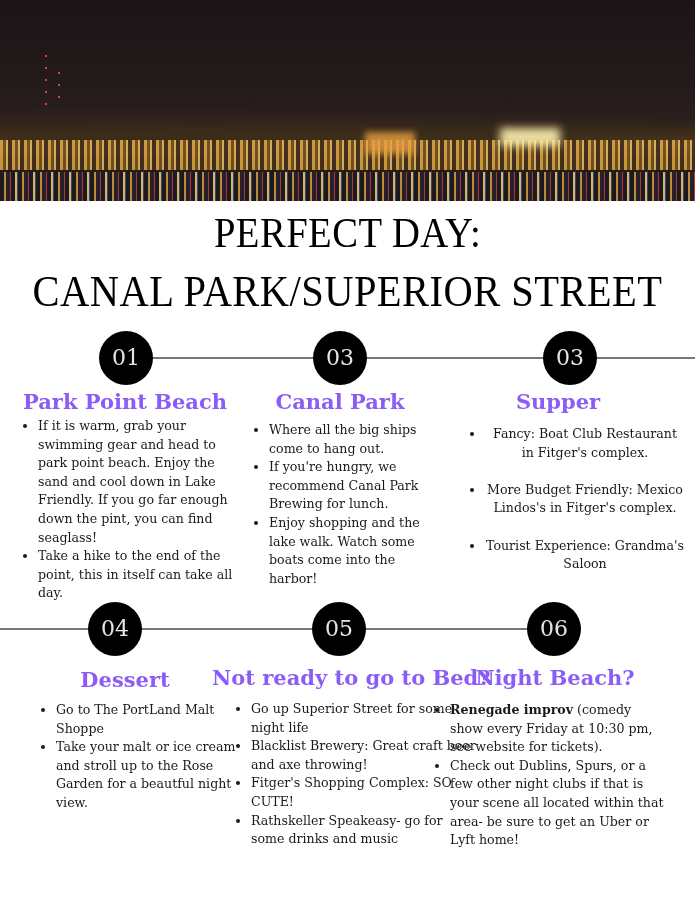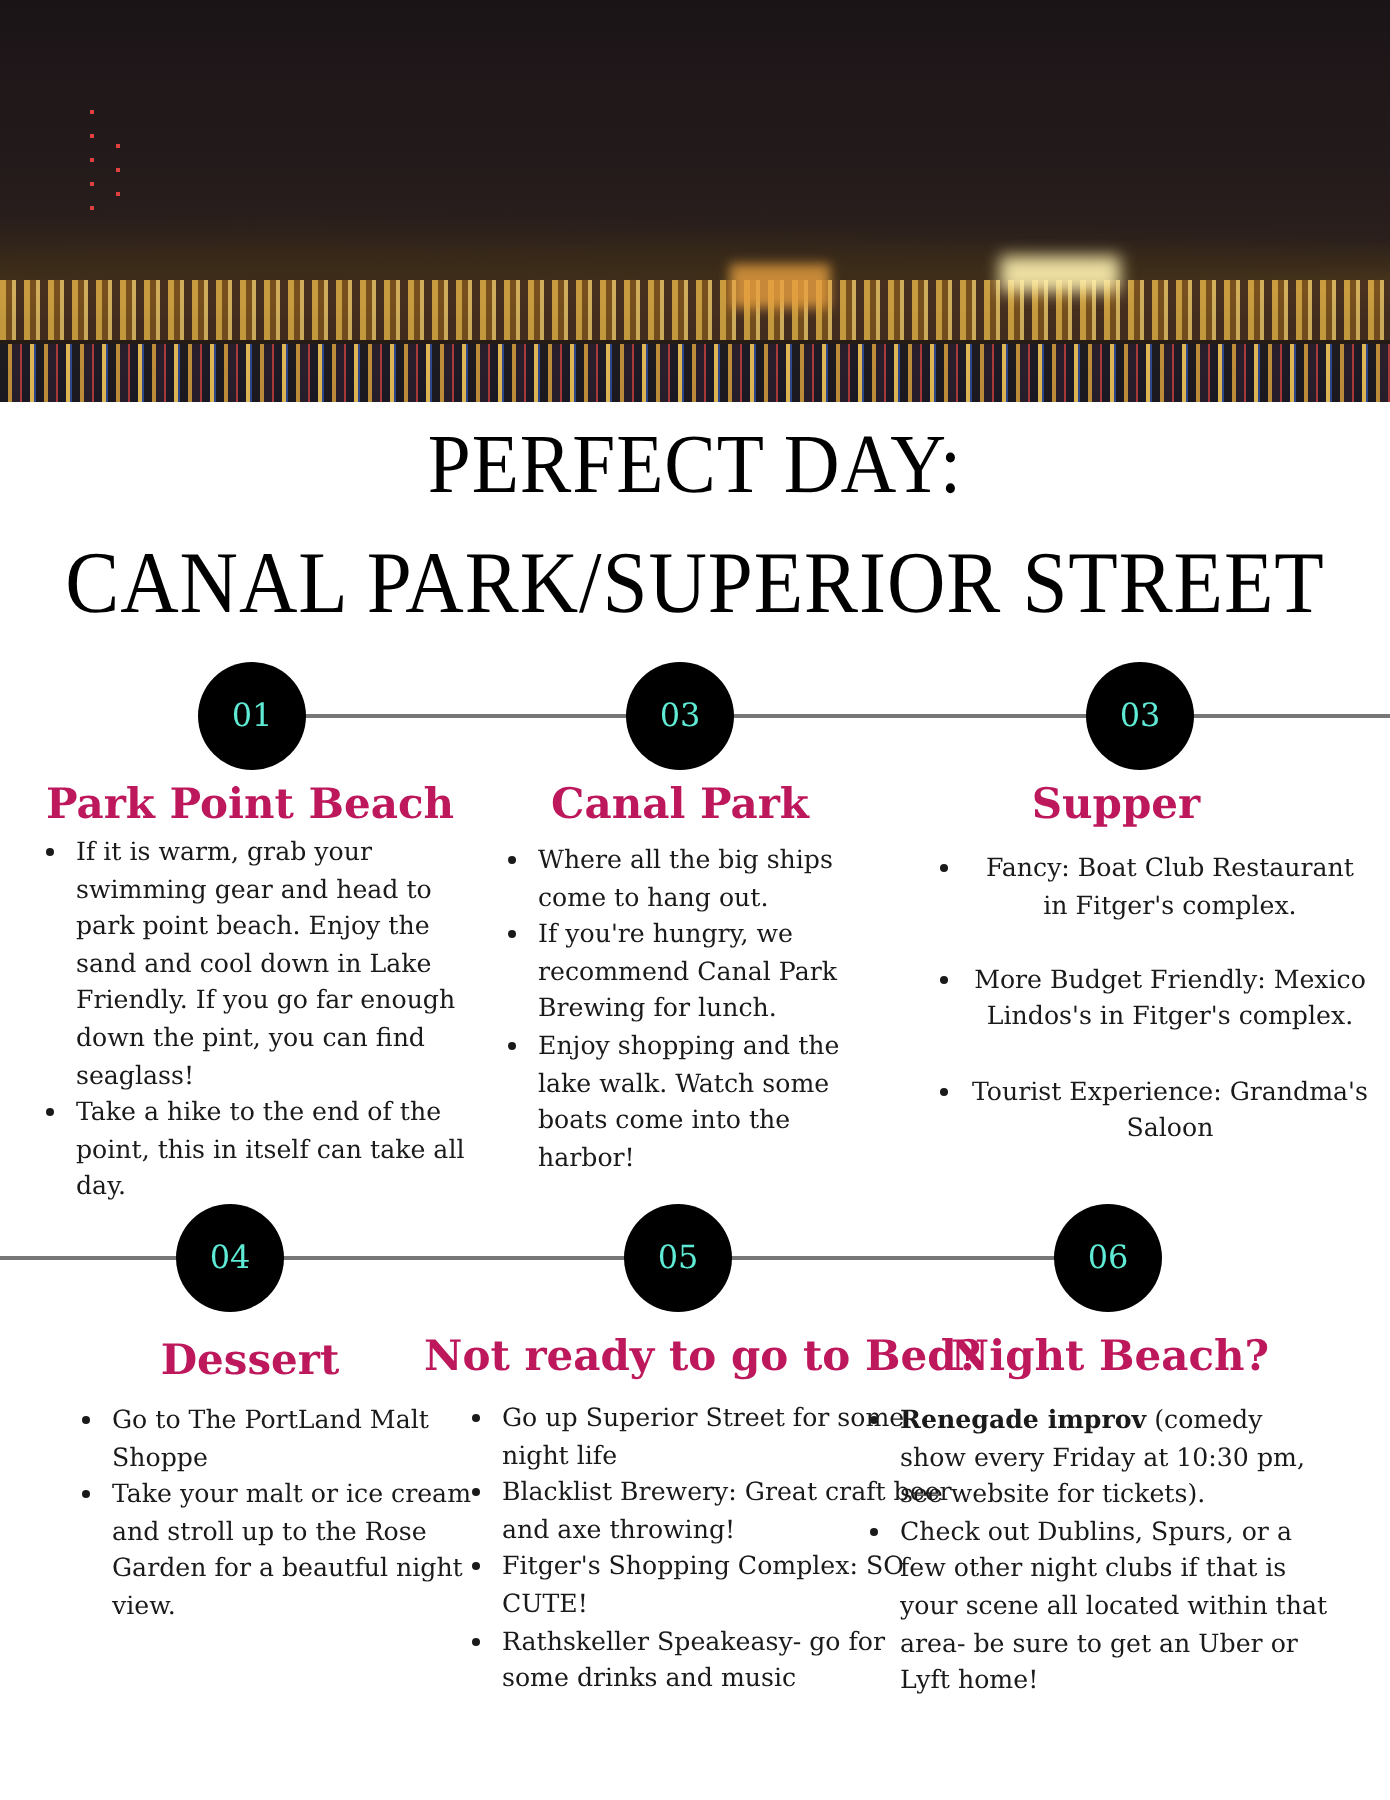--- a/index.html
+++ b/index.html
@@ -16,24 +16,24 @@
   .hero .water { position: absolute; left: 0; top: 172px; width: 695px; height: 29px;
     background: repeating-linear-gradient(90deg, #1c1a22 0 4px, #d8a040 4px 6px, #2a2030 6px 10px, #c04040 10px 11px, #1a1a28 11px 15px, #ffd060 15px 17px, #3050a0 17px 18px); opacity: .85; }
   .hero .tower { position: absolute; left: 45px; top: 55px; width: 2px; height: 50px; background: repeating-linear-gradient(180deg, #e04040 0 2px, transparent 2px 12px); }
   .hero .tower2 { position: absolute; left: 58px; top: 72px; width: 2px; height: 34px; background: repeating-linear-gradient(180deg, #e04040 0 2px, transparent 2px 12px); }
 
   .title { position: absolute; left: 0; width: 695px; text-align: center; font-family: "Liberation Serif", serif; font-weight: 400; letter-spacing: 0.5px; color: #000; }
   .title1 { top: 208px; font-size: 42px; line-height: 50px; transform: scaleX(0.92); }
   .title2 { top: 265px; font-size: 44px; line-height: 54px; transform: scaleX(0.92); }
 
   .hline { position: absolute; height: 2px; background: #777; }
-  .circle { position: absolute; width: 54px; height: 54px; border-radius: 50%; background: #000; color: #5eead4;
-    font-family: "DejaVu Serif", serif; font-size: 16px; line-height: 54px; text-align: center; }
+  .circle { position: absolute; width: 54px; height: 54px; border-radius: 50%; background: #000; color: #e5e5e5;
+    font-family: "DejaVu Serif", serif; font-size: 22px; line-height: 54px; text-align: center; }
 
-  .heading { position: absolute; font-family: "DejaVu Serif", serif; font-weight: 700; font-size: 21px; line-height: 26px; color: #be185d; text-align: center; white-space: nowrap; }
+  .heading { position: absolute; font-family: "DejaVu Serif", serif; font-weight: 700; font-size: 21px; line-height: 26px; color: #8b5cf6; text-align: center; white-space: nowrap; }
 
   ul.items { position: absolute; margin: 0; padding: 0 0 0 18px; list-style: disc; font-family: "DejaVu Serif", serif; font-size: 12.6px; line-height: 18.6px; color: #1a1a1a; }
   ul.items li { padding-left: 0; }
   ul.items li.gap { margin-bottom: 18.6px; }
   ul.items b { font-weight: 700; }
 </style>
 </head>
 <body>
 
 <div class="hero">

